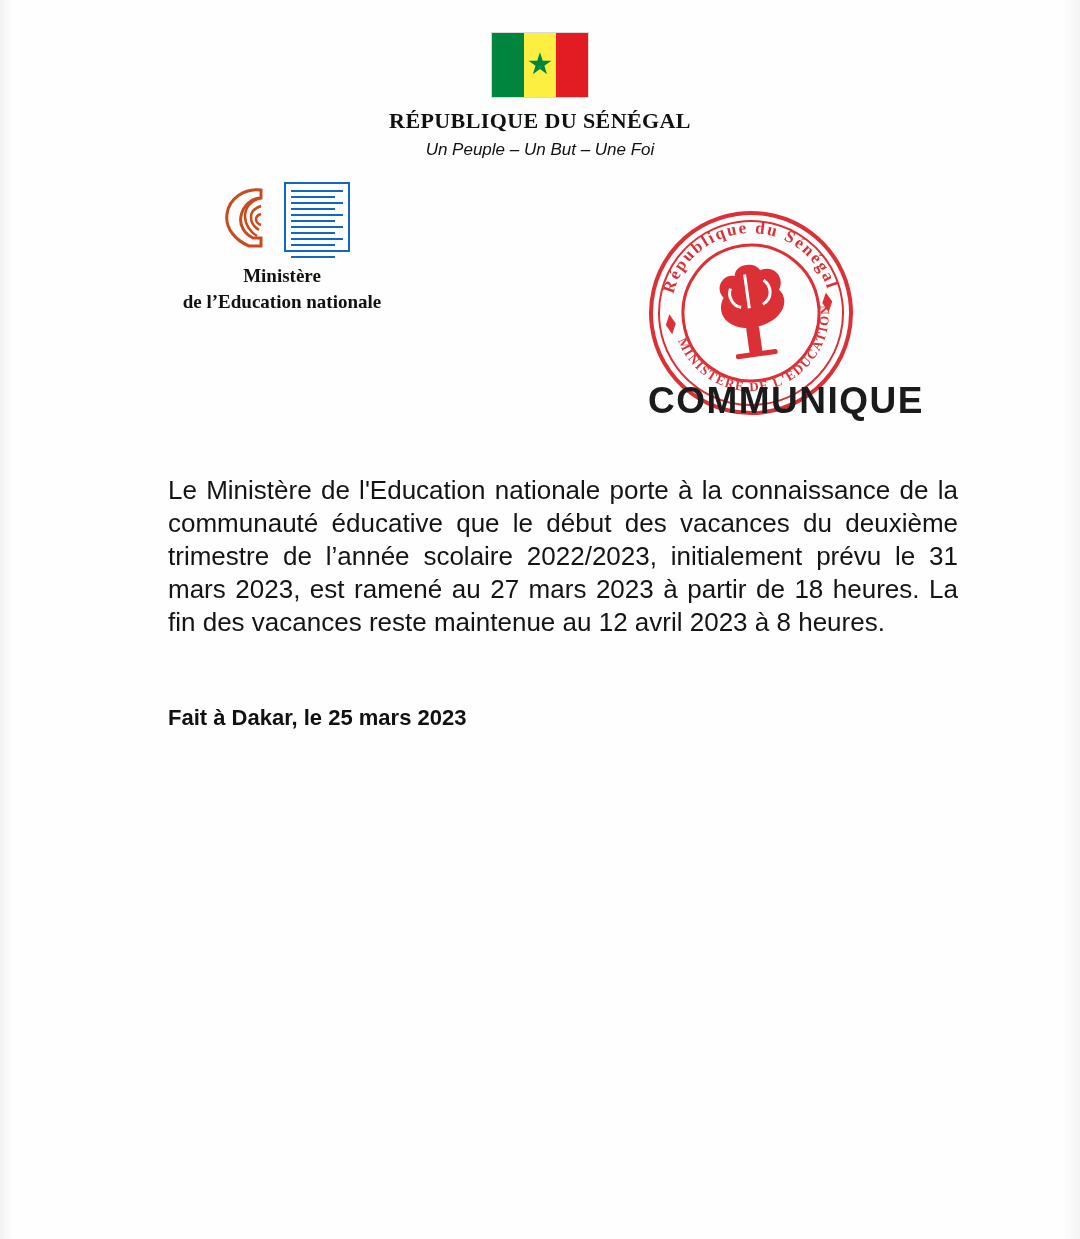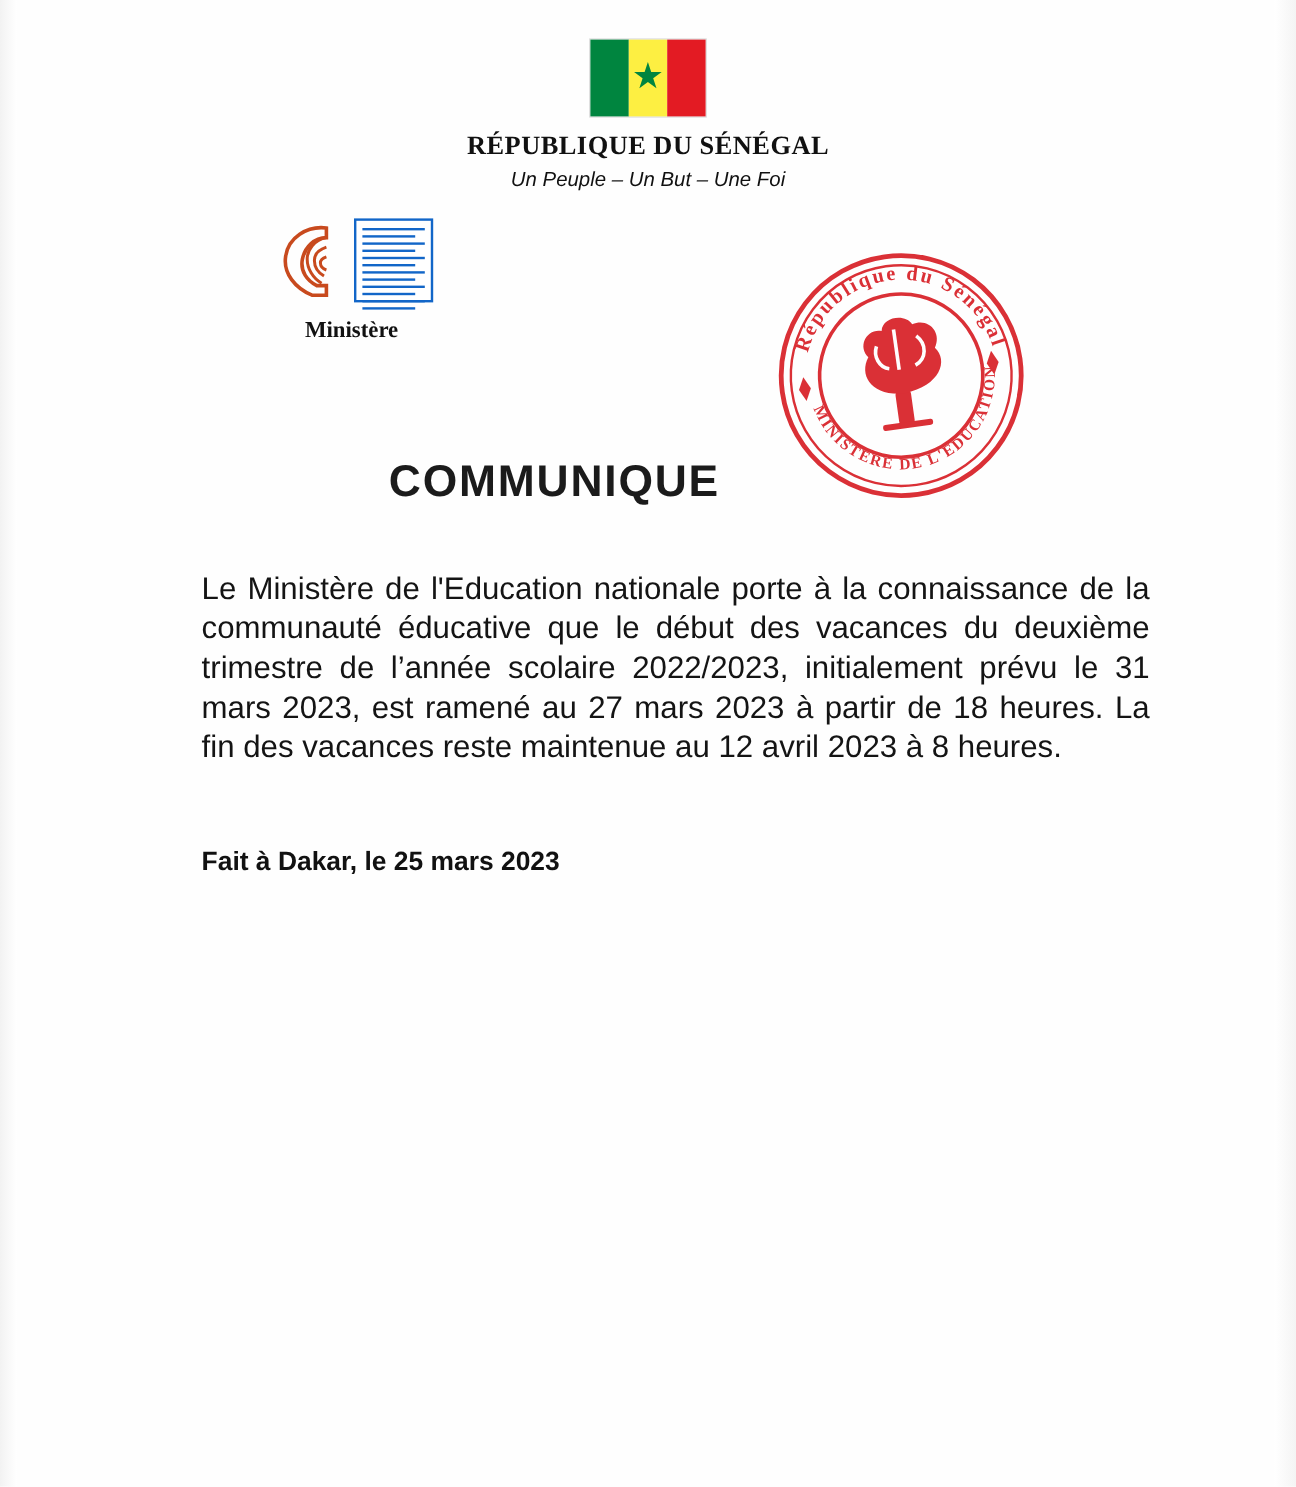--- a/index.html
+++ b/index.html
@@ -72,21 +72,21 @@
     text-align: center;
     font-family: "Liberation Sans", sans-serif;
     font-style: italic;
     font-size: 17px;
     color: #111;
   }
   
   .ministry-block {
     position: absolute;
     top: 182px;
-    left: 128px;
+    left: 117px;
     width: 330px;
     text-align: center;
   }
   .ministry-logo {
     width: 135px;
     height: 72px;
     margin: 0 auto;
     position: relative;
   }
   .logo-lines {
@@ -132,21 +132,21 @@
     height: 210px;
     opacity: 0.92;
     transform: rotate(-8deg);
   }
   
   .title {
     position: absolute;
     top: 380px;
     left: 0;
     width: 1032px;
-    text-align: center;
+    text-align: right;
     font-family: "Liberation Sans", sans-serif;
     font-weight: bold;
     font-size: 37px;
     letter-spacing: 1.5px;
     color: #1b1b1b;
     padding-right: 108px;
     box-sizing: border-box;
   }
   
   .body-text {
@@ -224,20 +224,21 @@
           <i></i>
           <i></i>
           <i></i>
           <i></i>
           <i></i>
           <i></i>
       </div>
     </div>
     <div class="ministry-name">
       <div>Ministère</div>
+      <div>de l’Education nationale</div>
     </div>
   </div>
 
   <svg class="stamp" viewBox="0 0 210 210">
     <g stroke="#d81f26" fill="none">
       <circle cx="105" cy="105" r="100" stroke-width="4"></circle>
       <circle cx="105" cy="105" r="92" stroke-width="2"></circle>
       <circle cx="105" cy="105" r="68" stroke-width="3"></circle>
     </g>
     <path id="arc-top" d="M 25 105 A 80 80 0 0 1 185 105" fill="none"></path>

